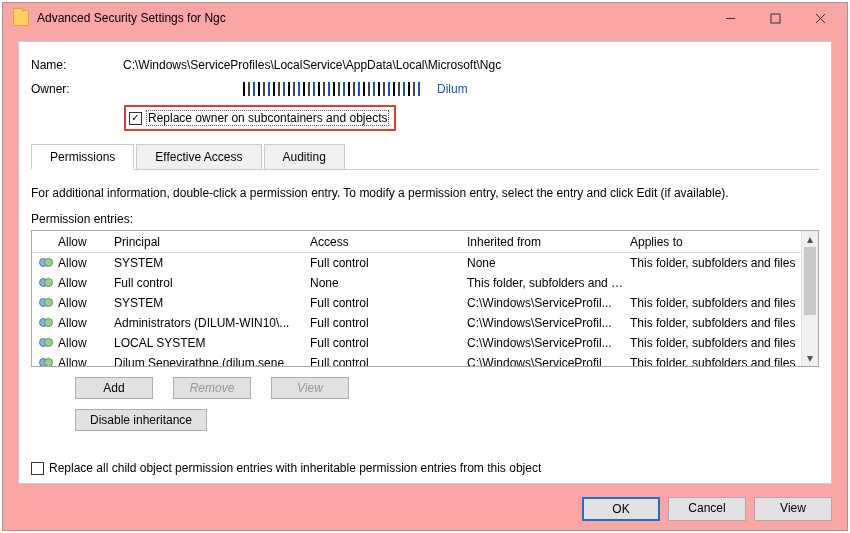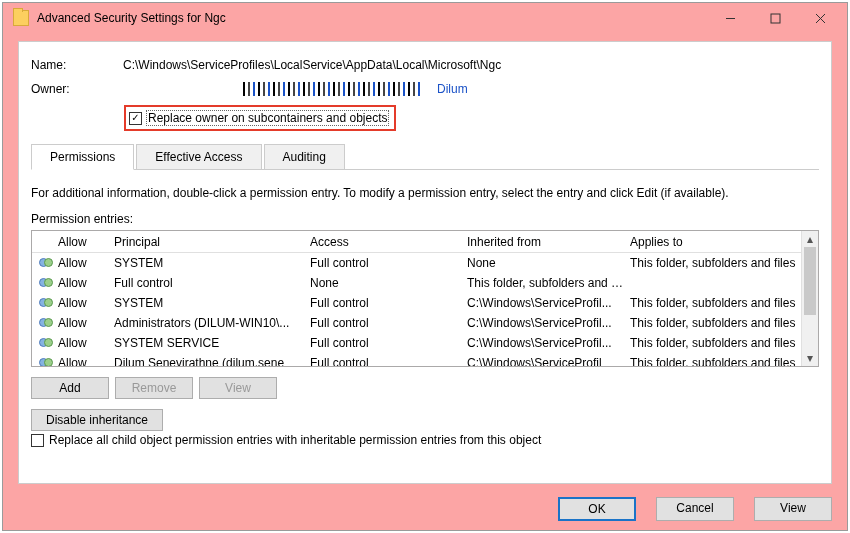--- a/index.html
+++ b/index.html
@@ -32,26 +32,26 @@
 .trow { height: 20px; }
 .trow > div { padding-left: 4px; white-space: nowrap; overflow: hidden; text-overflow: ellipsis; }
 .user-icon { width: 16px; height: 12px; margin-left: 3px; position: relative; }
 .user-icon::before, .user-icon::after { content: ""; position: absolute; width: 7px; height: 7px; background: #85b3e0; border-radius: 50%; border: 1px solid #4f7bbd; }
 .user-icon::before { left: 0; top: 1px; }
 .user-icon::after { left: 5px; top: 1px; background: #9bcf8a; border-color: #5b9a4f; }
 .scrollbar { width: 17px; background: #f0f0f0; display: flex; flex-direction: column; align-items: center; border-left: 1px solid #e0e0e0; }
 .sbbtn { width: 17px; height: 16px; display: flex; align-items: center; justify-content: center; color: #555; }
 .sbtrack { flex: 1; width: 100%; position: relative; }
 .sbthumb { position: absolute; top: 0; left: 2px; right: 2px; height: 68px; background: #c9c9c9; }
-.btnrow { margin-top: 10px; display: flex; gap: 6px; }
+.btnrow { margin-top: 10px; display: flex; gap: 20px; margin-left: 44px; }
 .btn { min-width: 78px; padding: 3px 10px; background: #e1e1e1; border: 1px solid #adadad; text-align: center; cursor: pointer; }
-.btn.dis { color: #999; }
+.btn.dis { color: #999; font-style: italic; }
 .btn.wide { min-width: 132px; }
-.chkrow { margin-top: 2px; display: flex; align-items: center; gap: 5px; }
-.dlg-buttons { position: absolute; bottom: 9px; right: 15px; display: flex; gap: 20px; }
+.chkrow { margin-top: 30px; display: flex; align-items: center; gap: 5px; }
+.dlg-buttons { position: absolute; bottom: 9px; right: 15px; display: flex; gap: 8px; }
 .dlg-buttons .btn { min-width: 78px; background: #e1e1e1; }
 .dlg-buttons .btn.primary { border: 2px solid #1a73c7; }
 </style>
 </head>
 <body>
 
 <div class="window">
   <div class="titlebar">
     <div class="folder-icon"></div>
     <div class="title">Advanced Security Settings for Ngc</div>
@@ -146,21 +146,21 @@
               <div>Administrators (DILUM-WIN10\...</div>
               <div>Full control</div>
               <div>C:\Windows\ServiceProfil...</div>
               <div>This folder, subfolders and files</div>
             </div>
             <div class="trow">
               <div>
                 <div class="user-icon"></div>
               </div>
               <div>Allow</div>
-              <div>SYSTEM SERVICE</div>
+              <div>LOCAL SYSTEM</div>
               <div>Full control</div>
               <div>C:\Windows\ServiceProfil...</div>
               <div>This folder, subfolders and files</div>
             </div>
             <div class="trow">
               <div>
                 <div class="user-icon"></div>
               </div>
               <div>Allow</div>
               <div>Dilum Senevirathne (dilum.sene</div>

